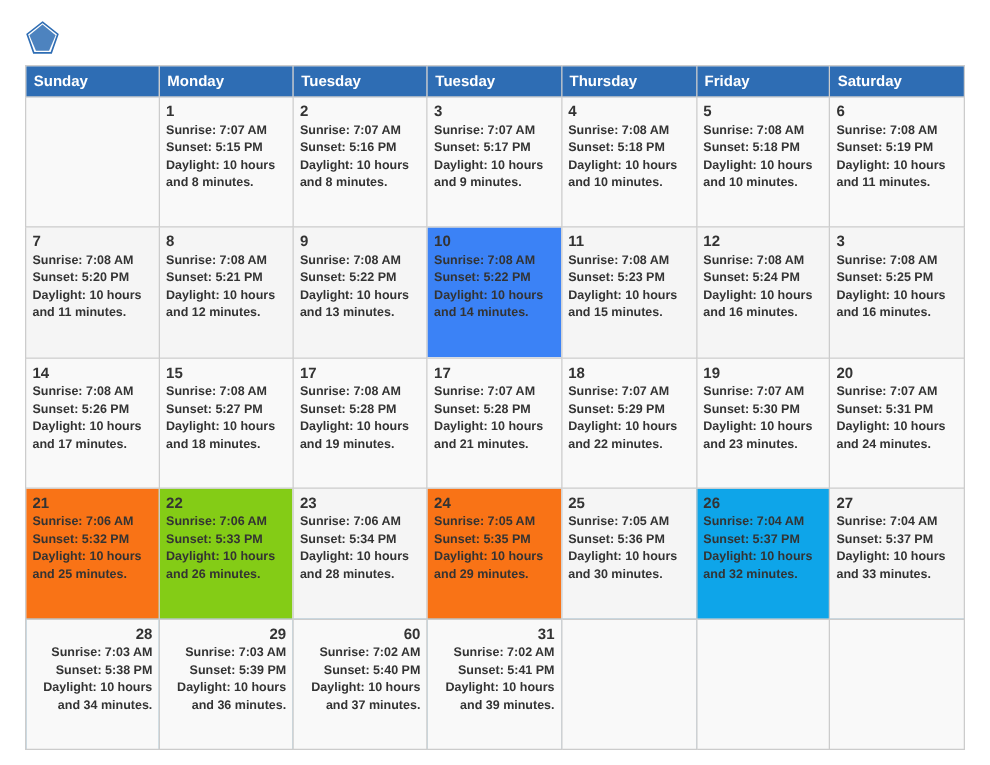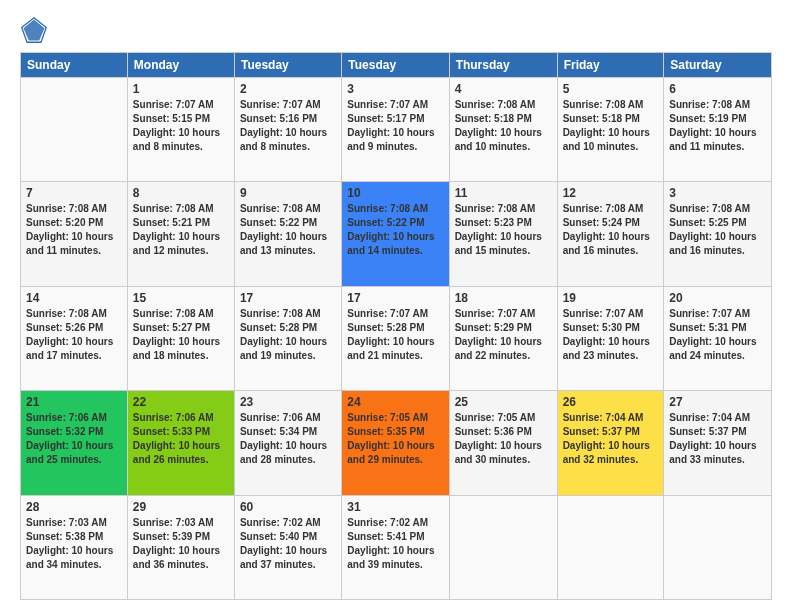--- a/index.html
+++ b/index.html
@@ -277,21 +277,21 @@
           </td>
           <td>
             <span class="day-number">20</span>
             <div class="day-info" style="white-space: pre-line;">Sunrise: 7:07 AM
 Sunset: 5:31 PM
 Daylight: 10 hours
 and 24 minutes.</div>
           </td>
         </tr>
         <tr class="week-row" style="background: rgb(245, 245, 245);">
-          <td style="background: #22c55e;">
+          <td style="background: #f97316;">
             <span class="day-number">21</span>
             <div class="day-info" style="white-space: pre-line;">Sunrise: 7:06 AM
 Sunset: 5:32 PM
 Daylight: 10 hours
 and 25 minutes.</div>
           </td>
           <td style="background: #84cc16;">
             <span class="day-number">22</span>
             <div class="day-info" style="white-space: pre-line;">Sunrise: 7:06 AM
 Sunset: 5:33 PM
@@ -312,36 +312,36 @@
 Daylight: 10 hours
 and 29 minutes.</div>
           </td>
           <td style="background: rgb(245, 245, 245);">
             <span class="day-number">25</span>
             <div class="day-info" style="white-space: pre-line;">Sunrise: 7:05 AM
 Sunset: 5:36 PM
 Daylight: 10 hours
 and 30 minutes.</div>
           </td>
-          <td style="background: #fde047;">
+          <td style="background: #0ea5e9;">
             <span class="day-number">26</span>
             <div class="day-info" style="white-space: pre-line;">Sunrise: 7:04 AM
 Sunset: 5:37 PM
 Daylight: 10 hours
 and 32 minutes.</div>
           </td>
           <td style="background: rgb(245, 245, 245);">
             <span class="day-number">27</span>
             <div class="day-info" style="white-space: pre-line;">Sunrise: 7:04 AM
 Sunset: 5:37 PM
 Daylight: 10 hours
 and 33 minutes.</div>
           </td>
         </tr>
-        <tr class="week-row" style="background: #0369a1;">
+        <tr class="week-row" style="background: #0369a1; text-align: right;">
           <td>
             <span class="day-number">28</span>
             <div class="day-info" style="white-space: pre-line;">Sunrise: 7:03 AM
 Sunset: 5:38 PM
 Daylight: 10 hours
 and 34 minutes.</div>
           </td>
           <td>
             <span class="day-number">29</span>
             <div class="day-info" style="white-space: pre-line;">Sunrise: 7:03 AM

